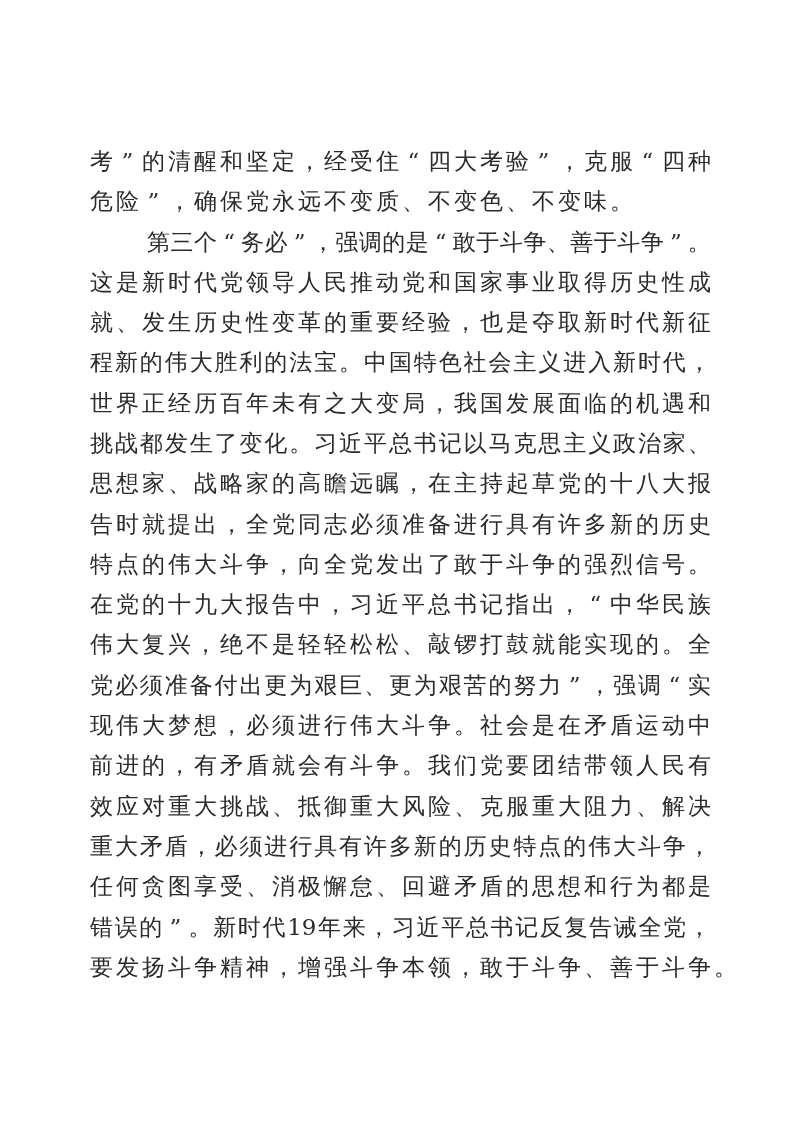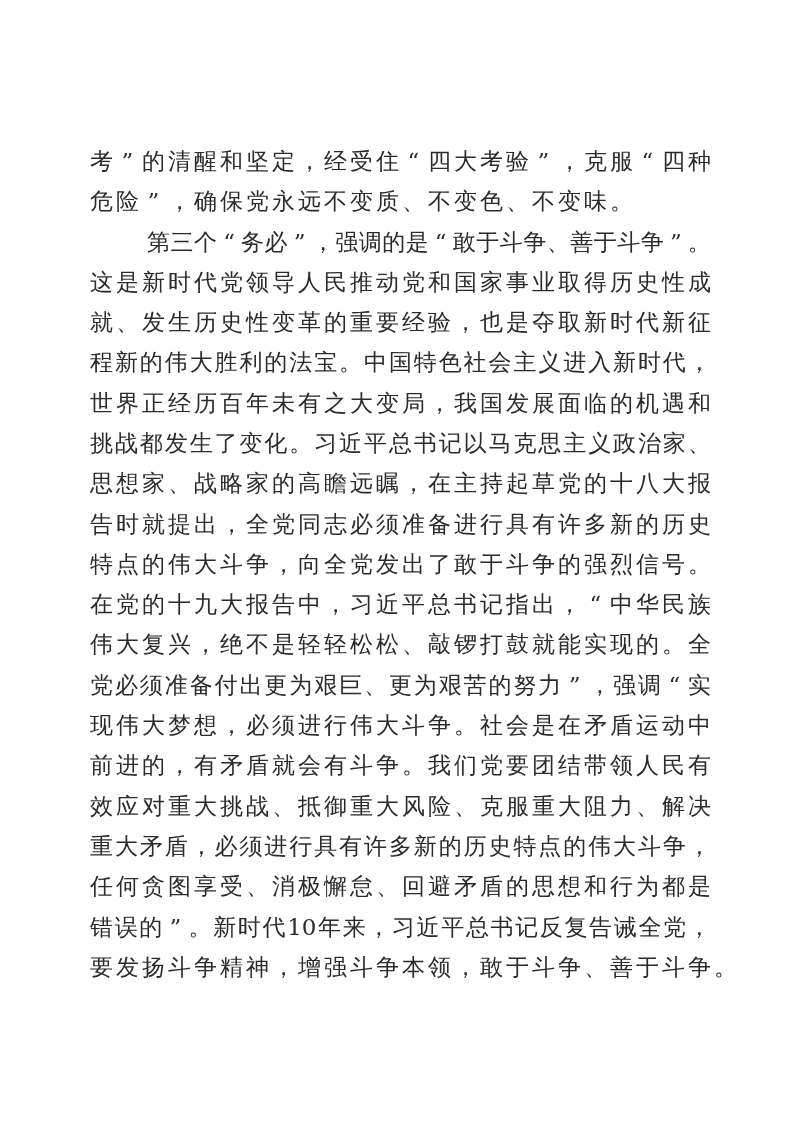--- a/index.html
+++ b/index.html
@@ -554,21 +554,21 @@
       </div>
       <div class="line justify">
         <span class="char">错</span>
         <span class="char">误</span>
         <span class="char">的</span>
         <span class="char">”</span>
         <span class="char">。</span>
         <span class="char">新</span>
         <span class="char">时</span>
         <span class="char">代</span>
-        <span class="char">10</span>
+        <span class="char">19</span>
         <span class="char">年</span>
         <span class="char">来</span>
         <span class="char">，</span>
         <span class="char">习</span>
         <span class="char">近</span>
         <span class="char">平</span>
         <span class="char">总</span>
         <span class="char">书</span>
         <span class="char">记</span>
         <span class="char">反</span>

